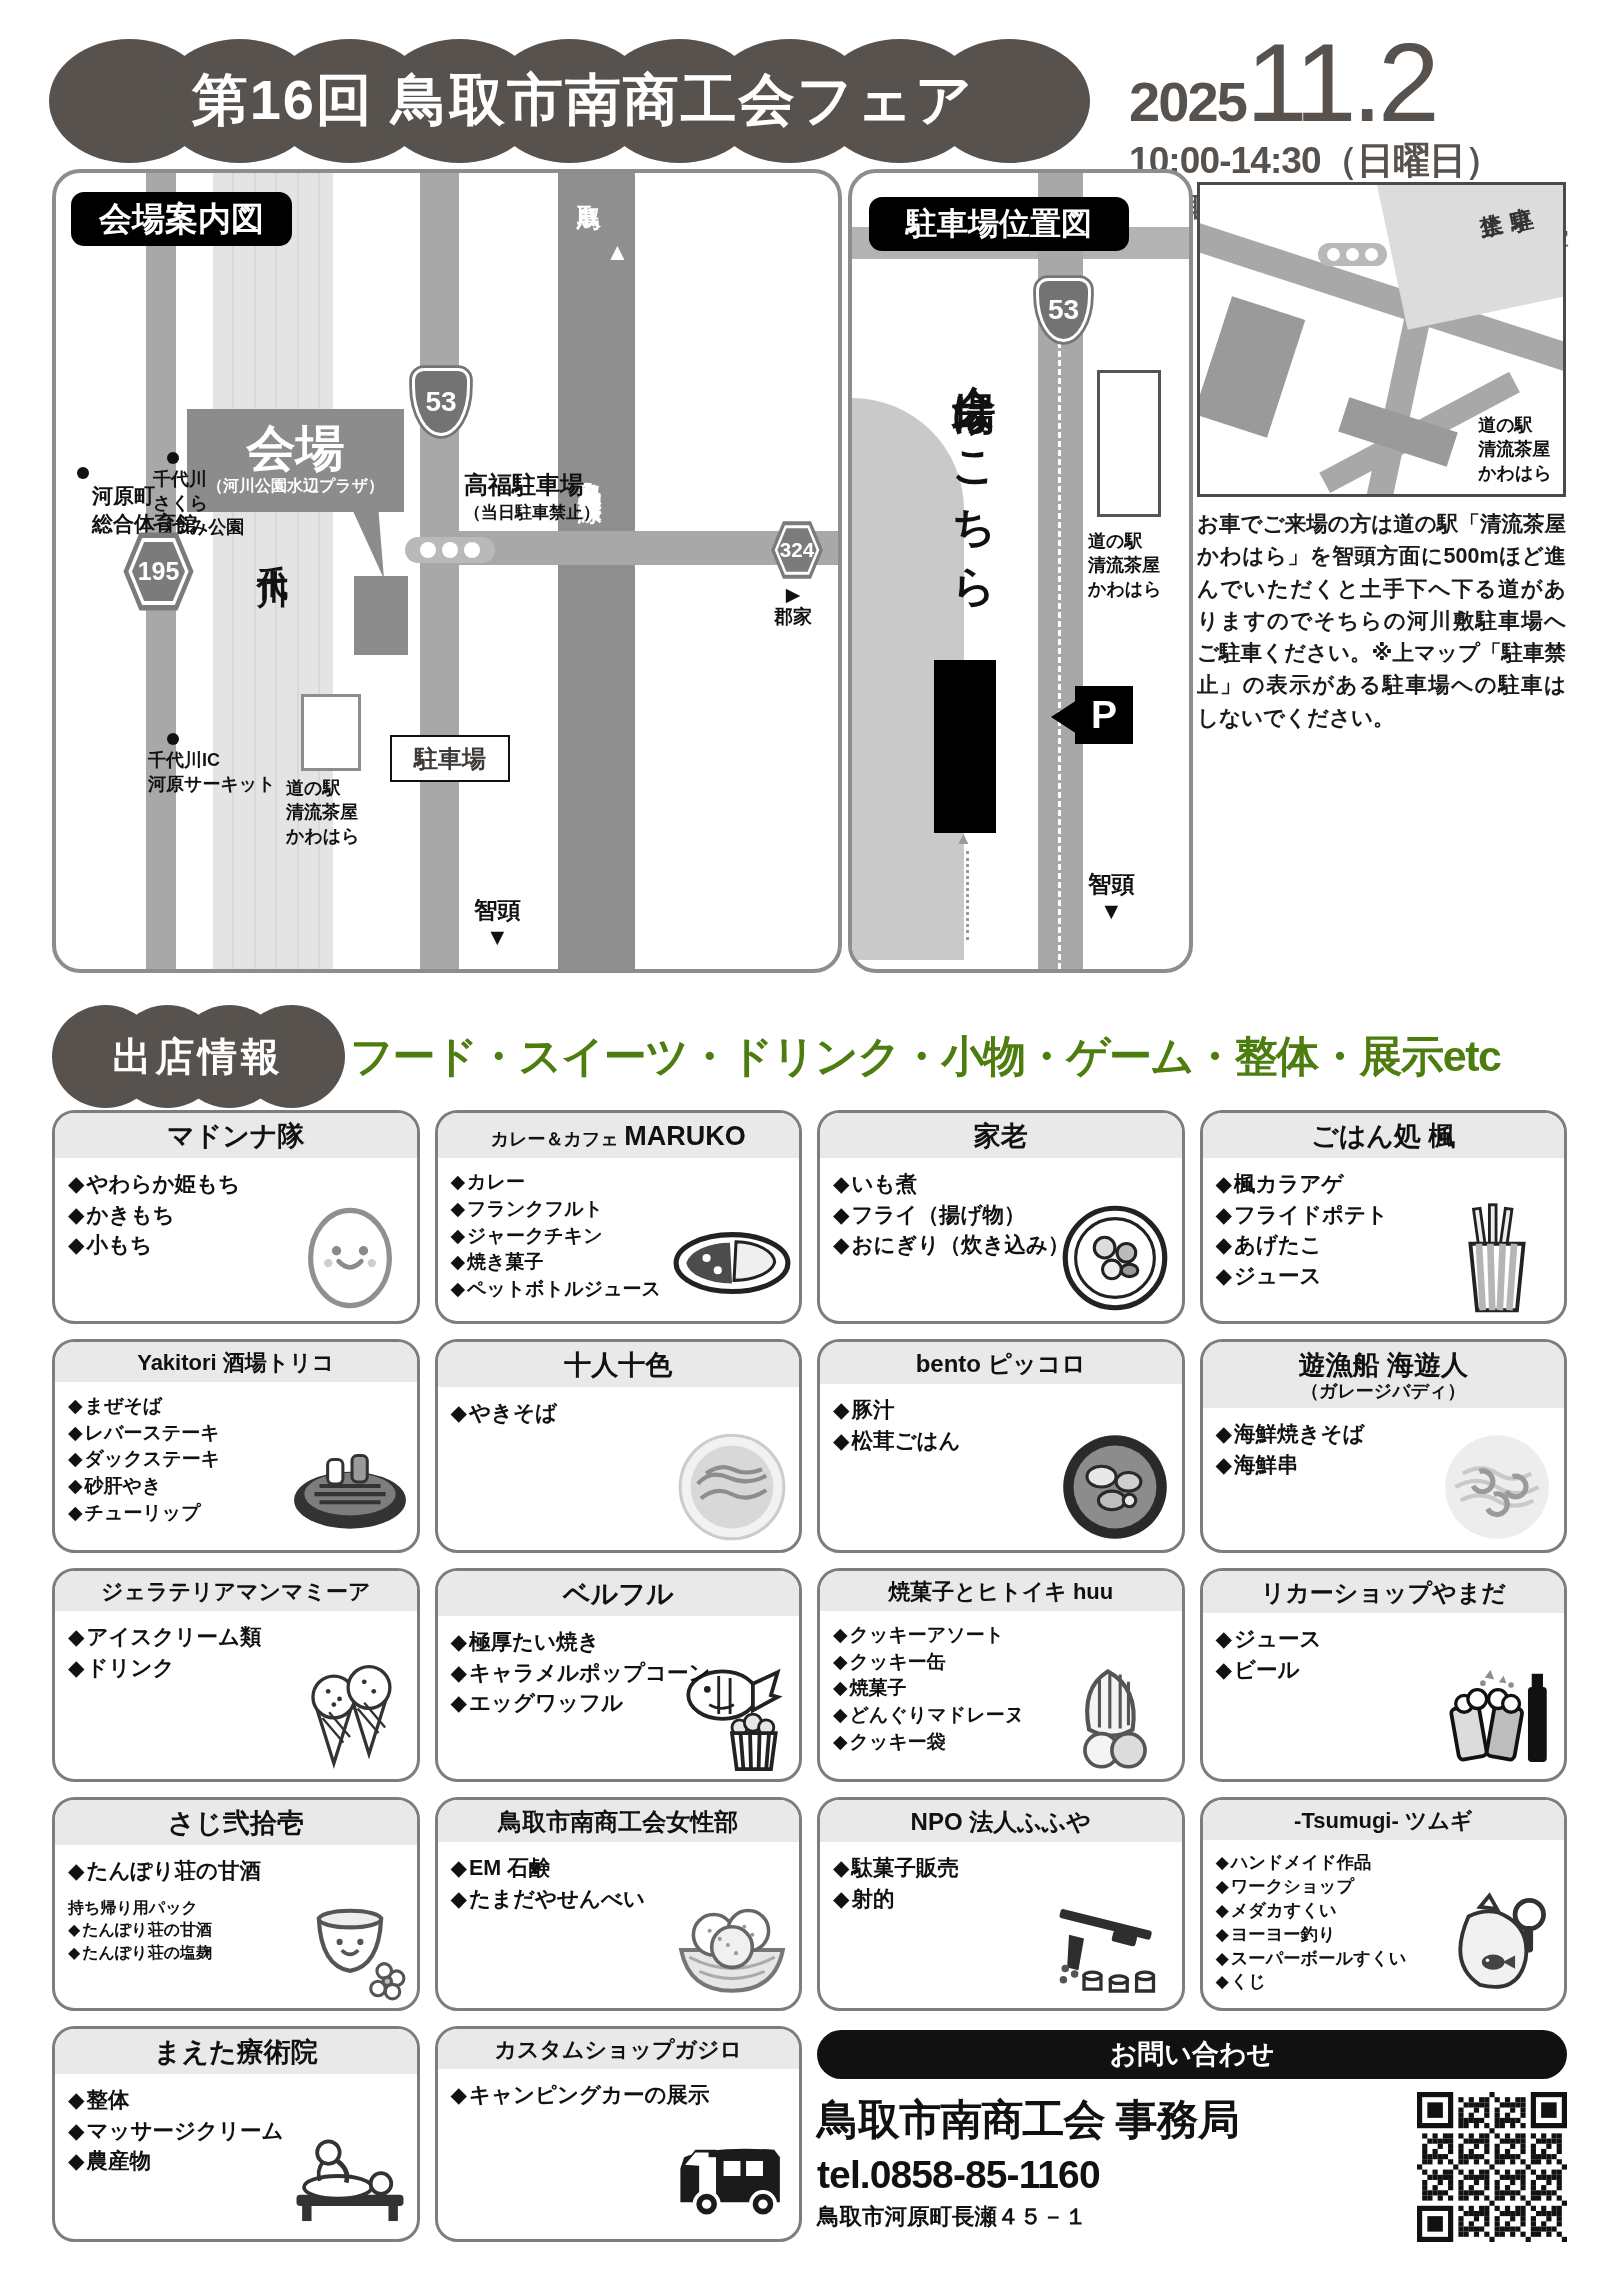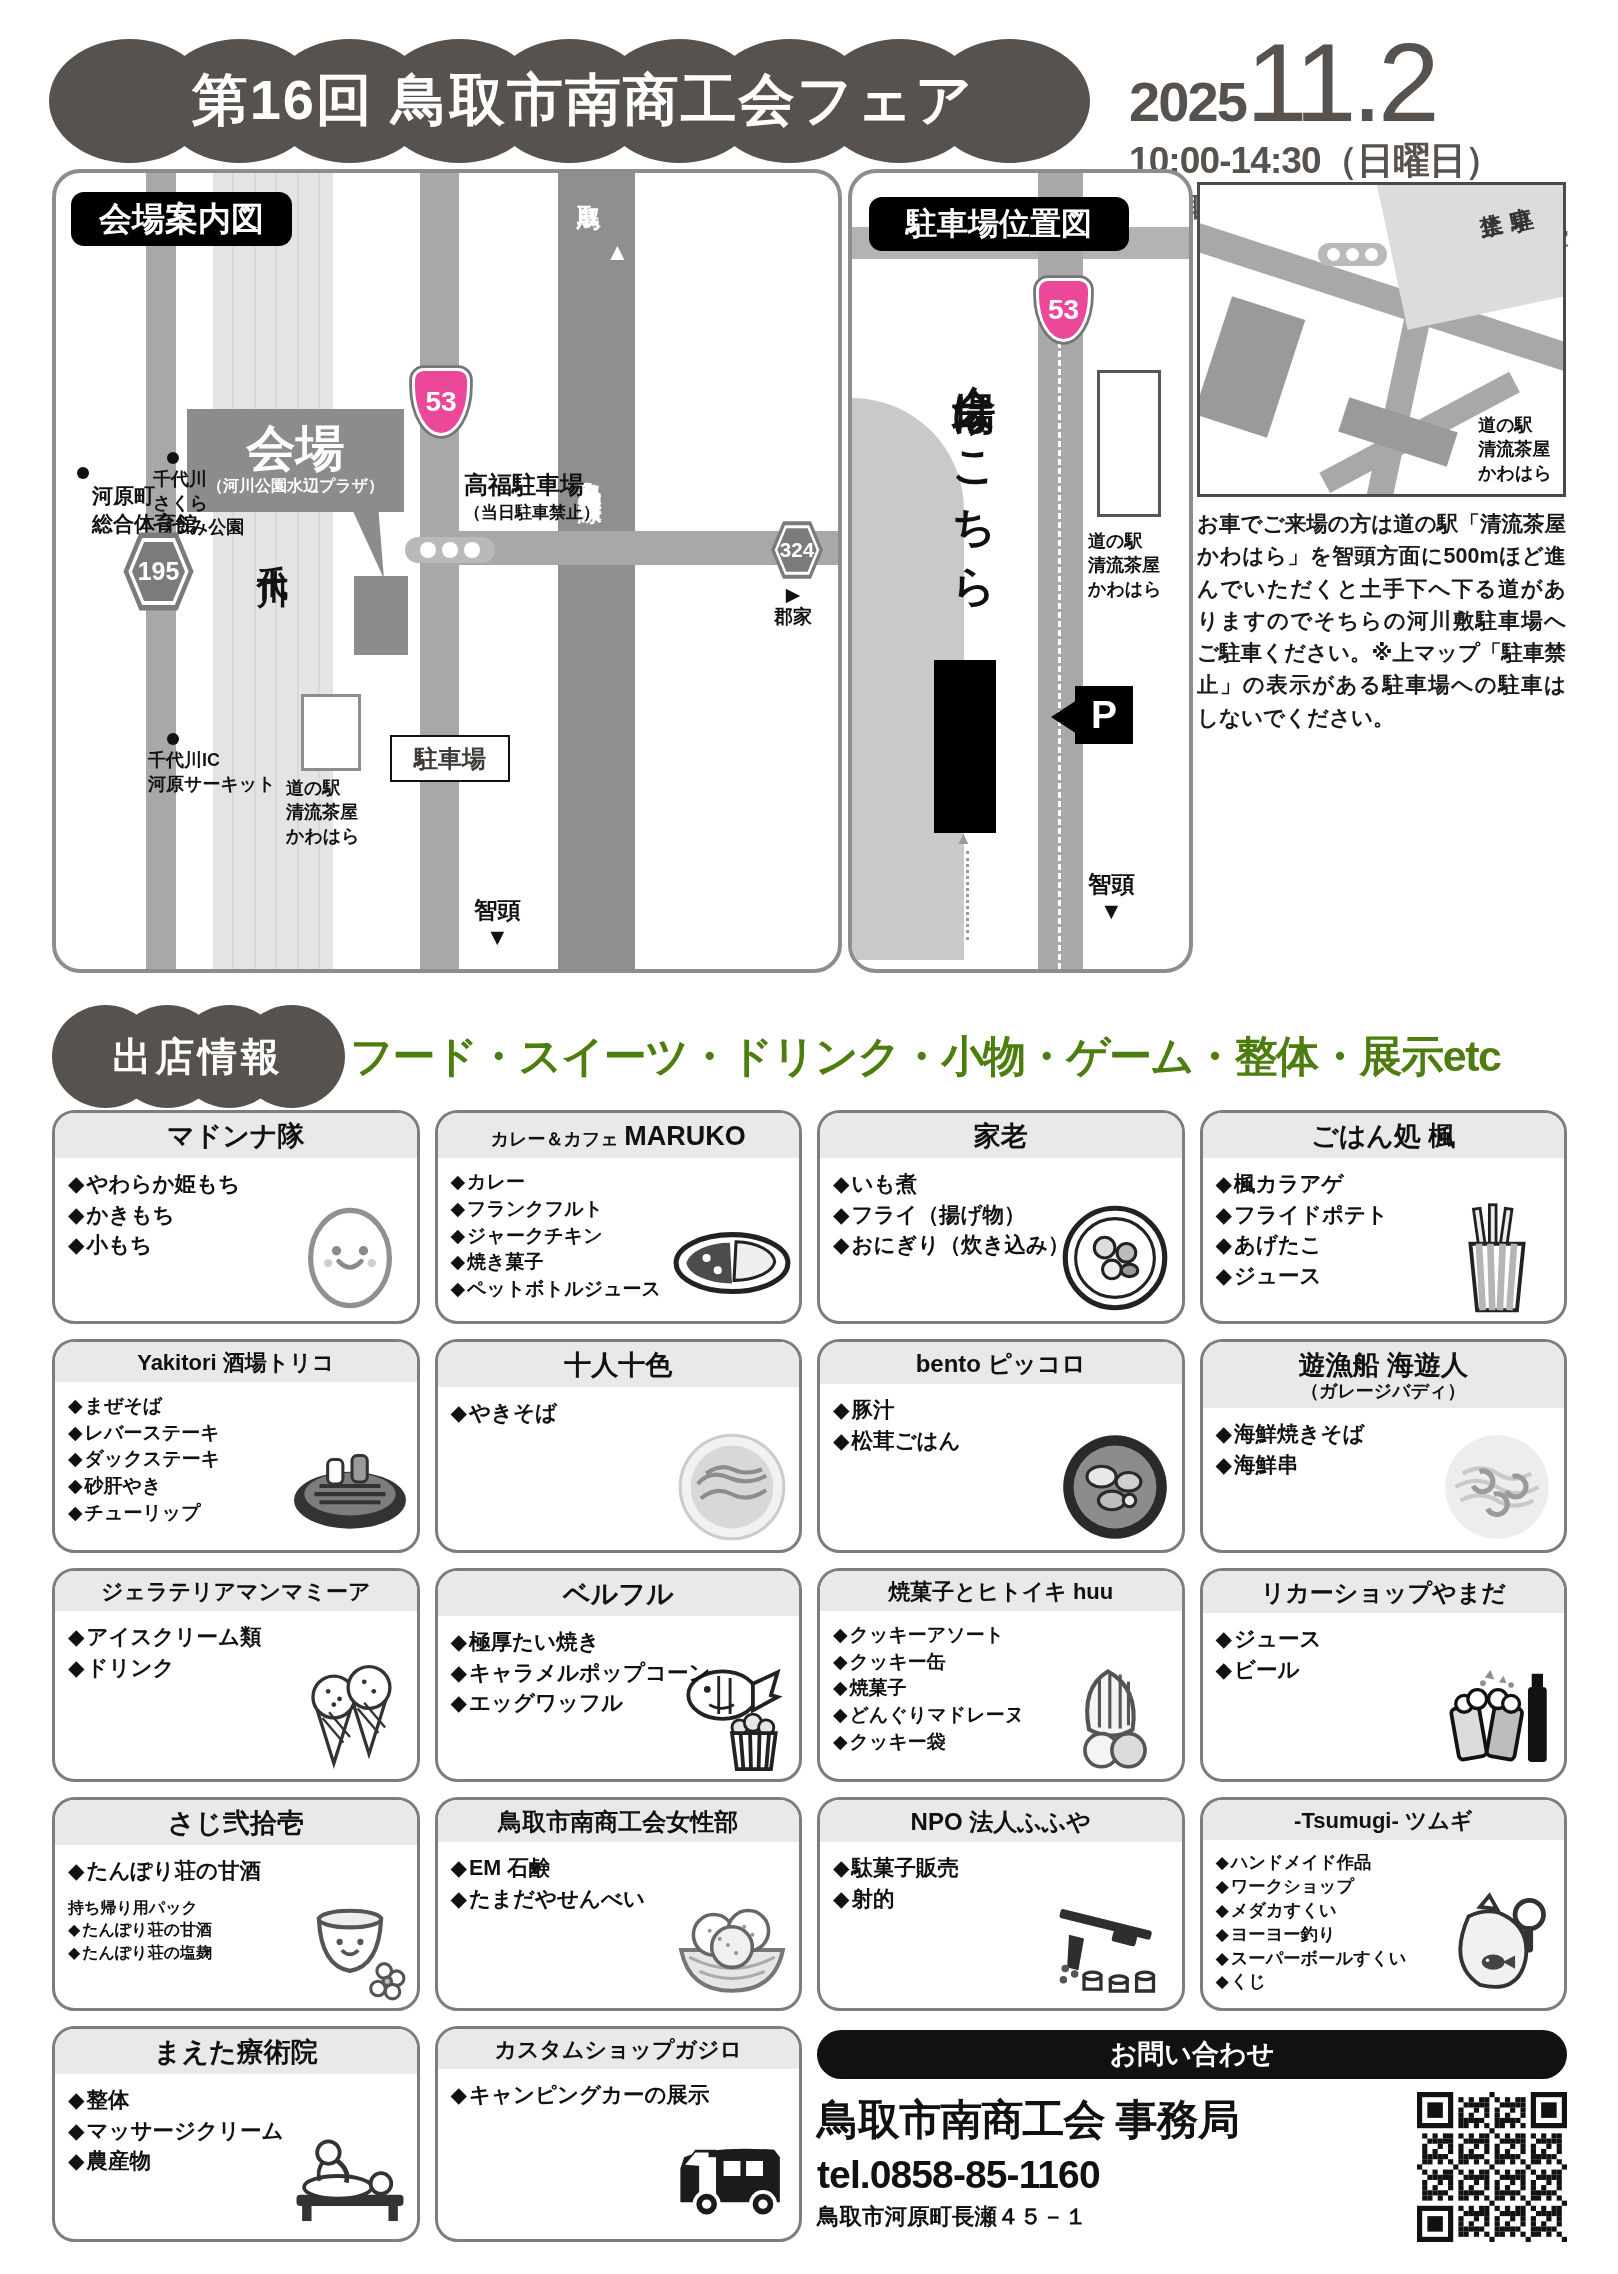--- a/index.html
+++ b/index.html
@@ -28,21 +28,21 @@
   #venue-map{left:52px;width:782px;}
   #parking-map{left:848px;width:337px;}
   .map-title{position:absolute;background:#000;color:#fff;font-weight:bold;border-radius:13px;
              display:flex;align-items:center;justify-content:center;z-index:6;}
   .river{position:absolute;top:0;bottom:0;background:repeating-linear-gradient(90deg,#e4e4e4 0 19px,#d8d8d8 19px 21.5px);}
   .road{position:absolute;background:#a8a8a8;}
   .roadD{position:absolute;background:#8f8f8f;}
   .tlight{position:absolute;background:#b9b9b9;border-radius:14px;display:flex;align-items:center;
           justify-content:center;gap:5.6px;z-index:5;}
   .tlight i{width:16px;height:16px;border-radius:50%;background:#fff;}
-  .badge53{position:absolute;background:#ec4899;border:3.7px solid #fff;box-shadow:0 0 0 2.8px #757575;
+  .badge53{position:absolute;background:#737373;border:3.7px solid #fff;box-shadow:0 0 0 2.8px #757575;
            border-radius:13px 13px 55% 55%/13px 13px 80% 80%;color:#fff;font-weight:bold;font-size:28px;
            display:flex;align-items:center;justify-content:center;z-index:6;}
   .hex{position:absolute;display:grid;place-items:center;z-index:6;}
   .hex,.hex .h2,.hex .h3{clip-path:polygon(24% 2%,76% 2%,98% 50%,76% 98%,24% 98%,2% 50%);}
   .hex{background:#7b7b7b;}
   .hex .h2{width:86%;height:86%;background:#fff;display:grid;place-items:center;}
   .hex .h3{width:88%;height:88%;background:#7b7b7b;display:grid;place-items:center;
            color:#fff;font-weight:bold;font-size:25px;}
   .vtext{writing-mode:vertical-rl;text-orientation:upright;}
   .maplabel{position:absolute;font-weight:bold;color:#111;z-index:5;}

